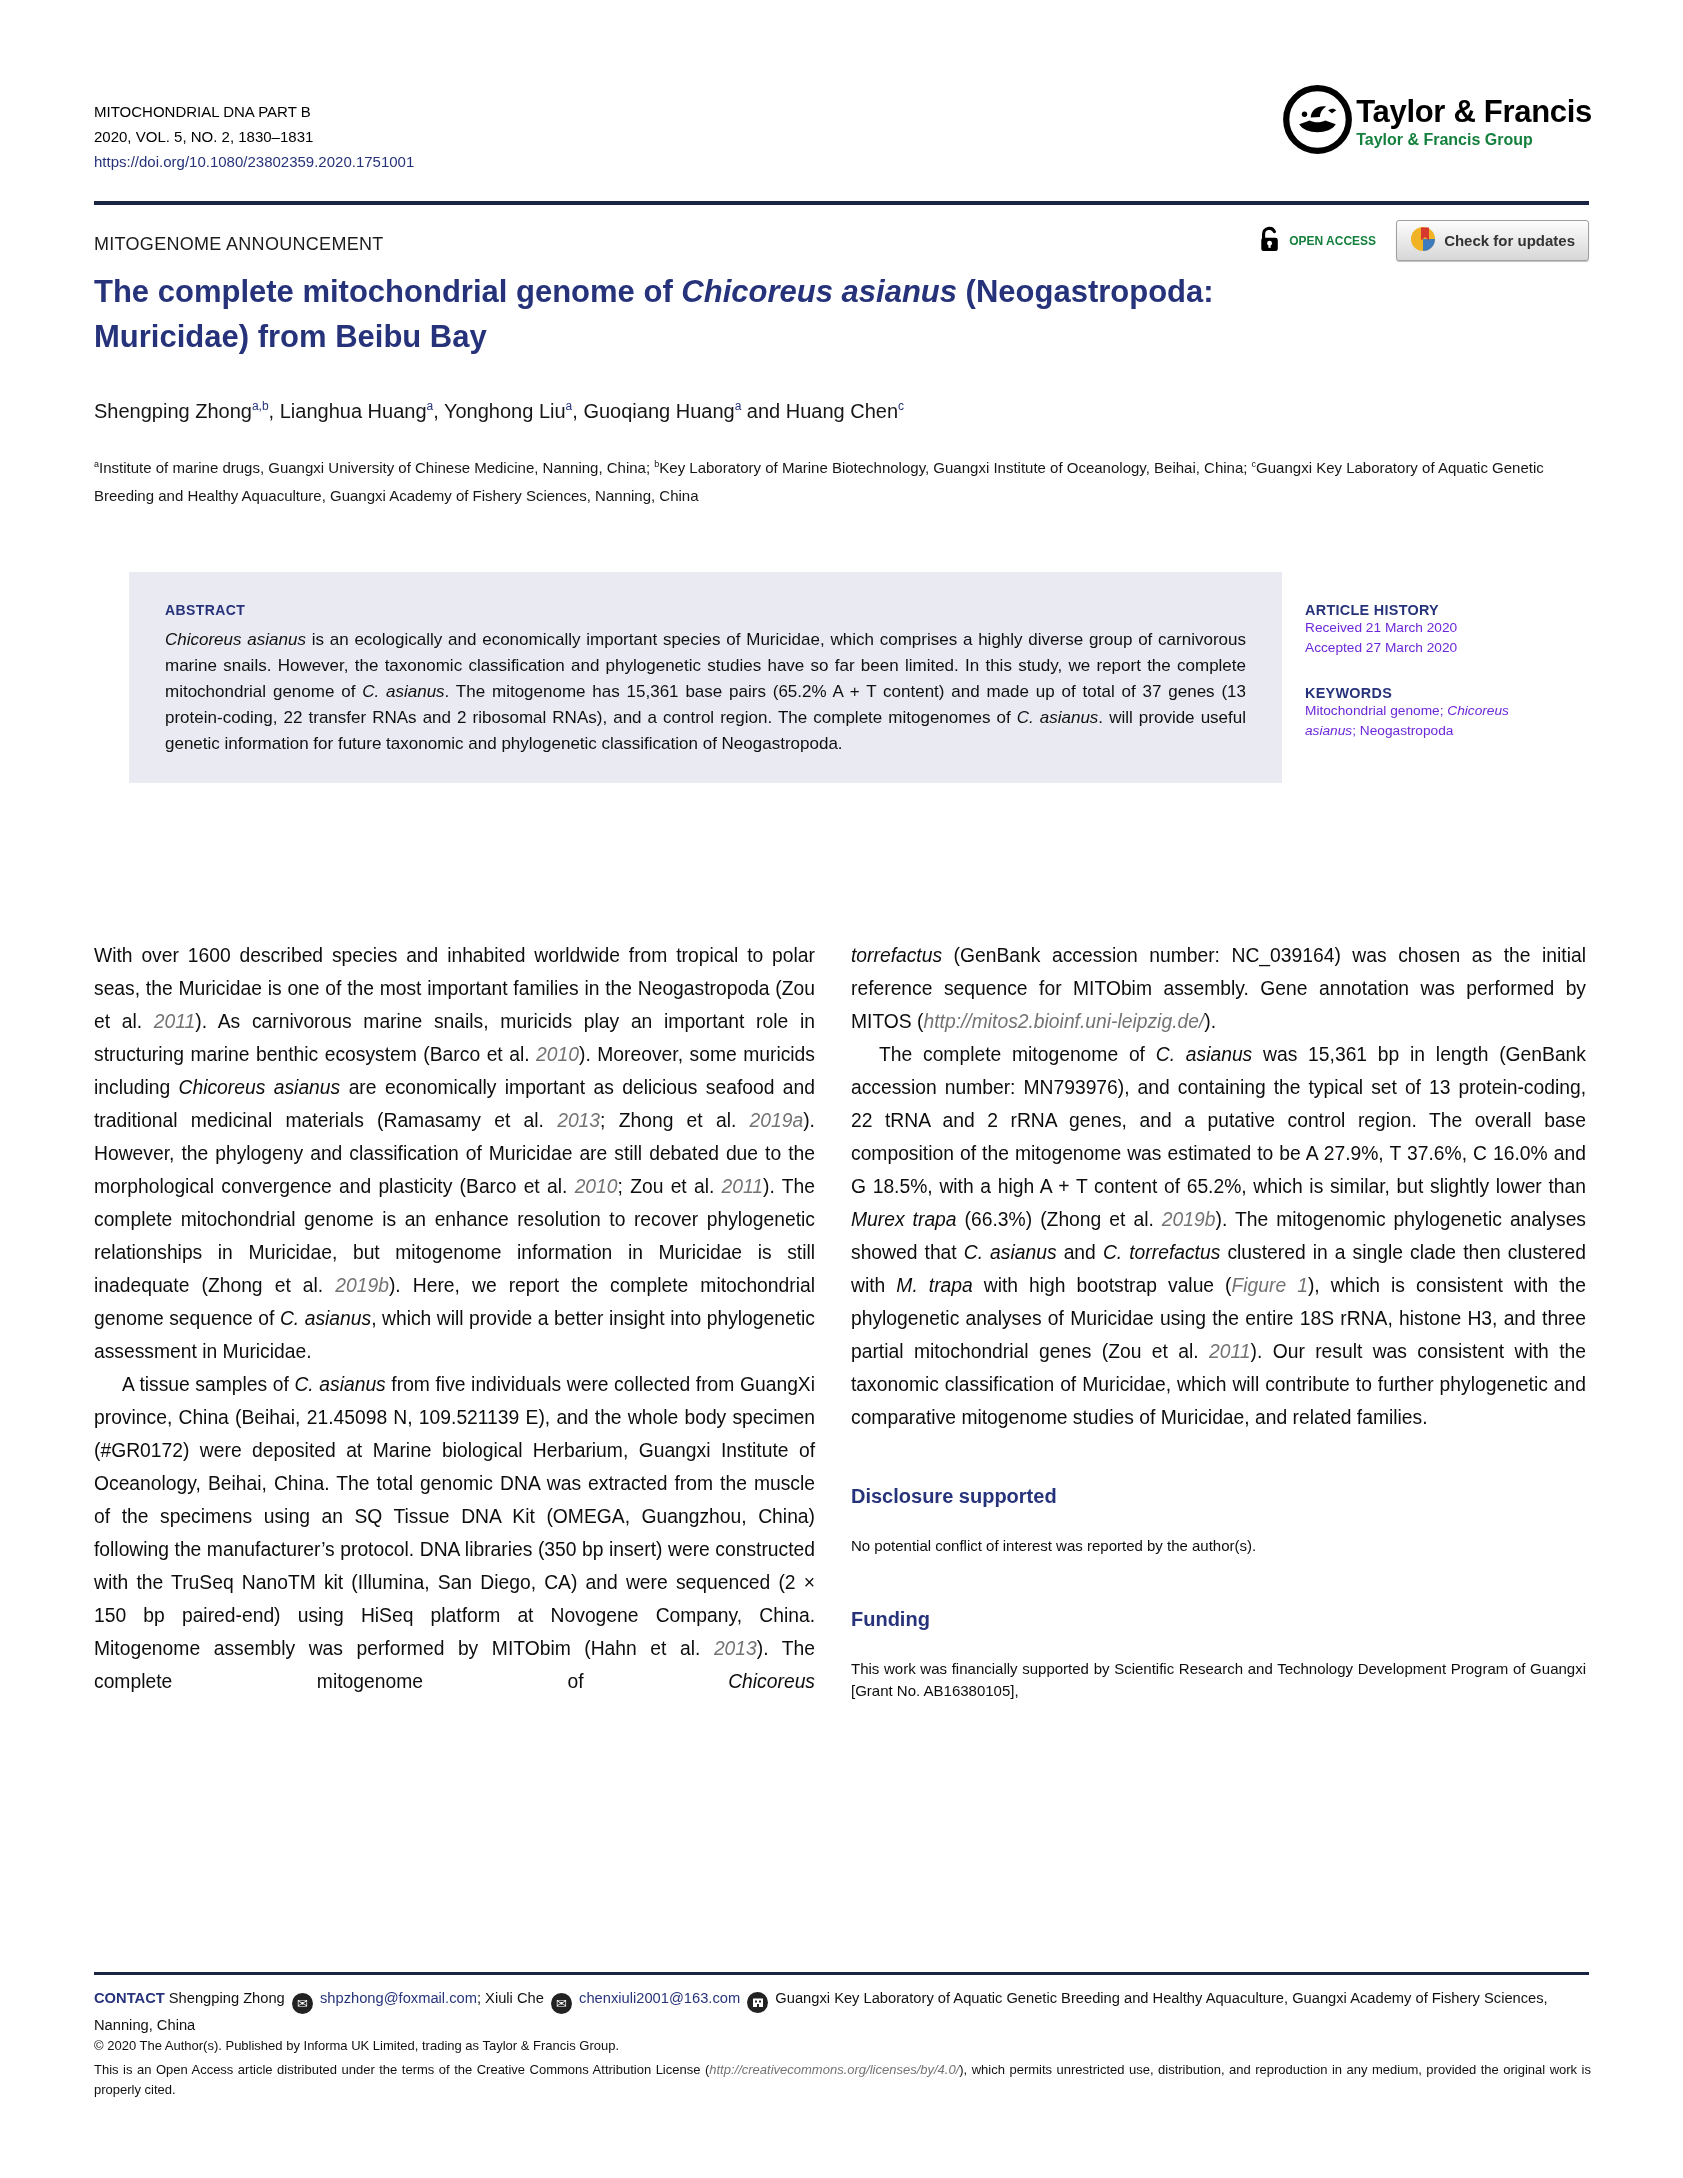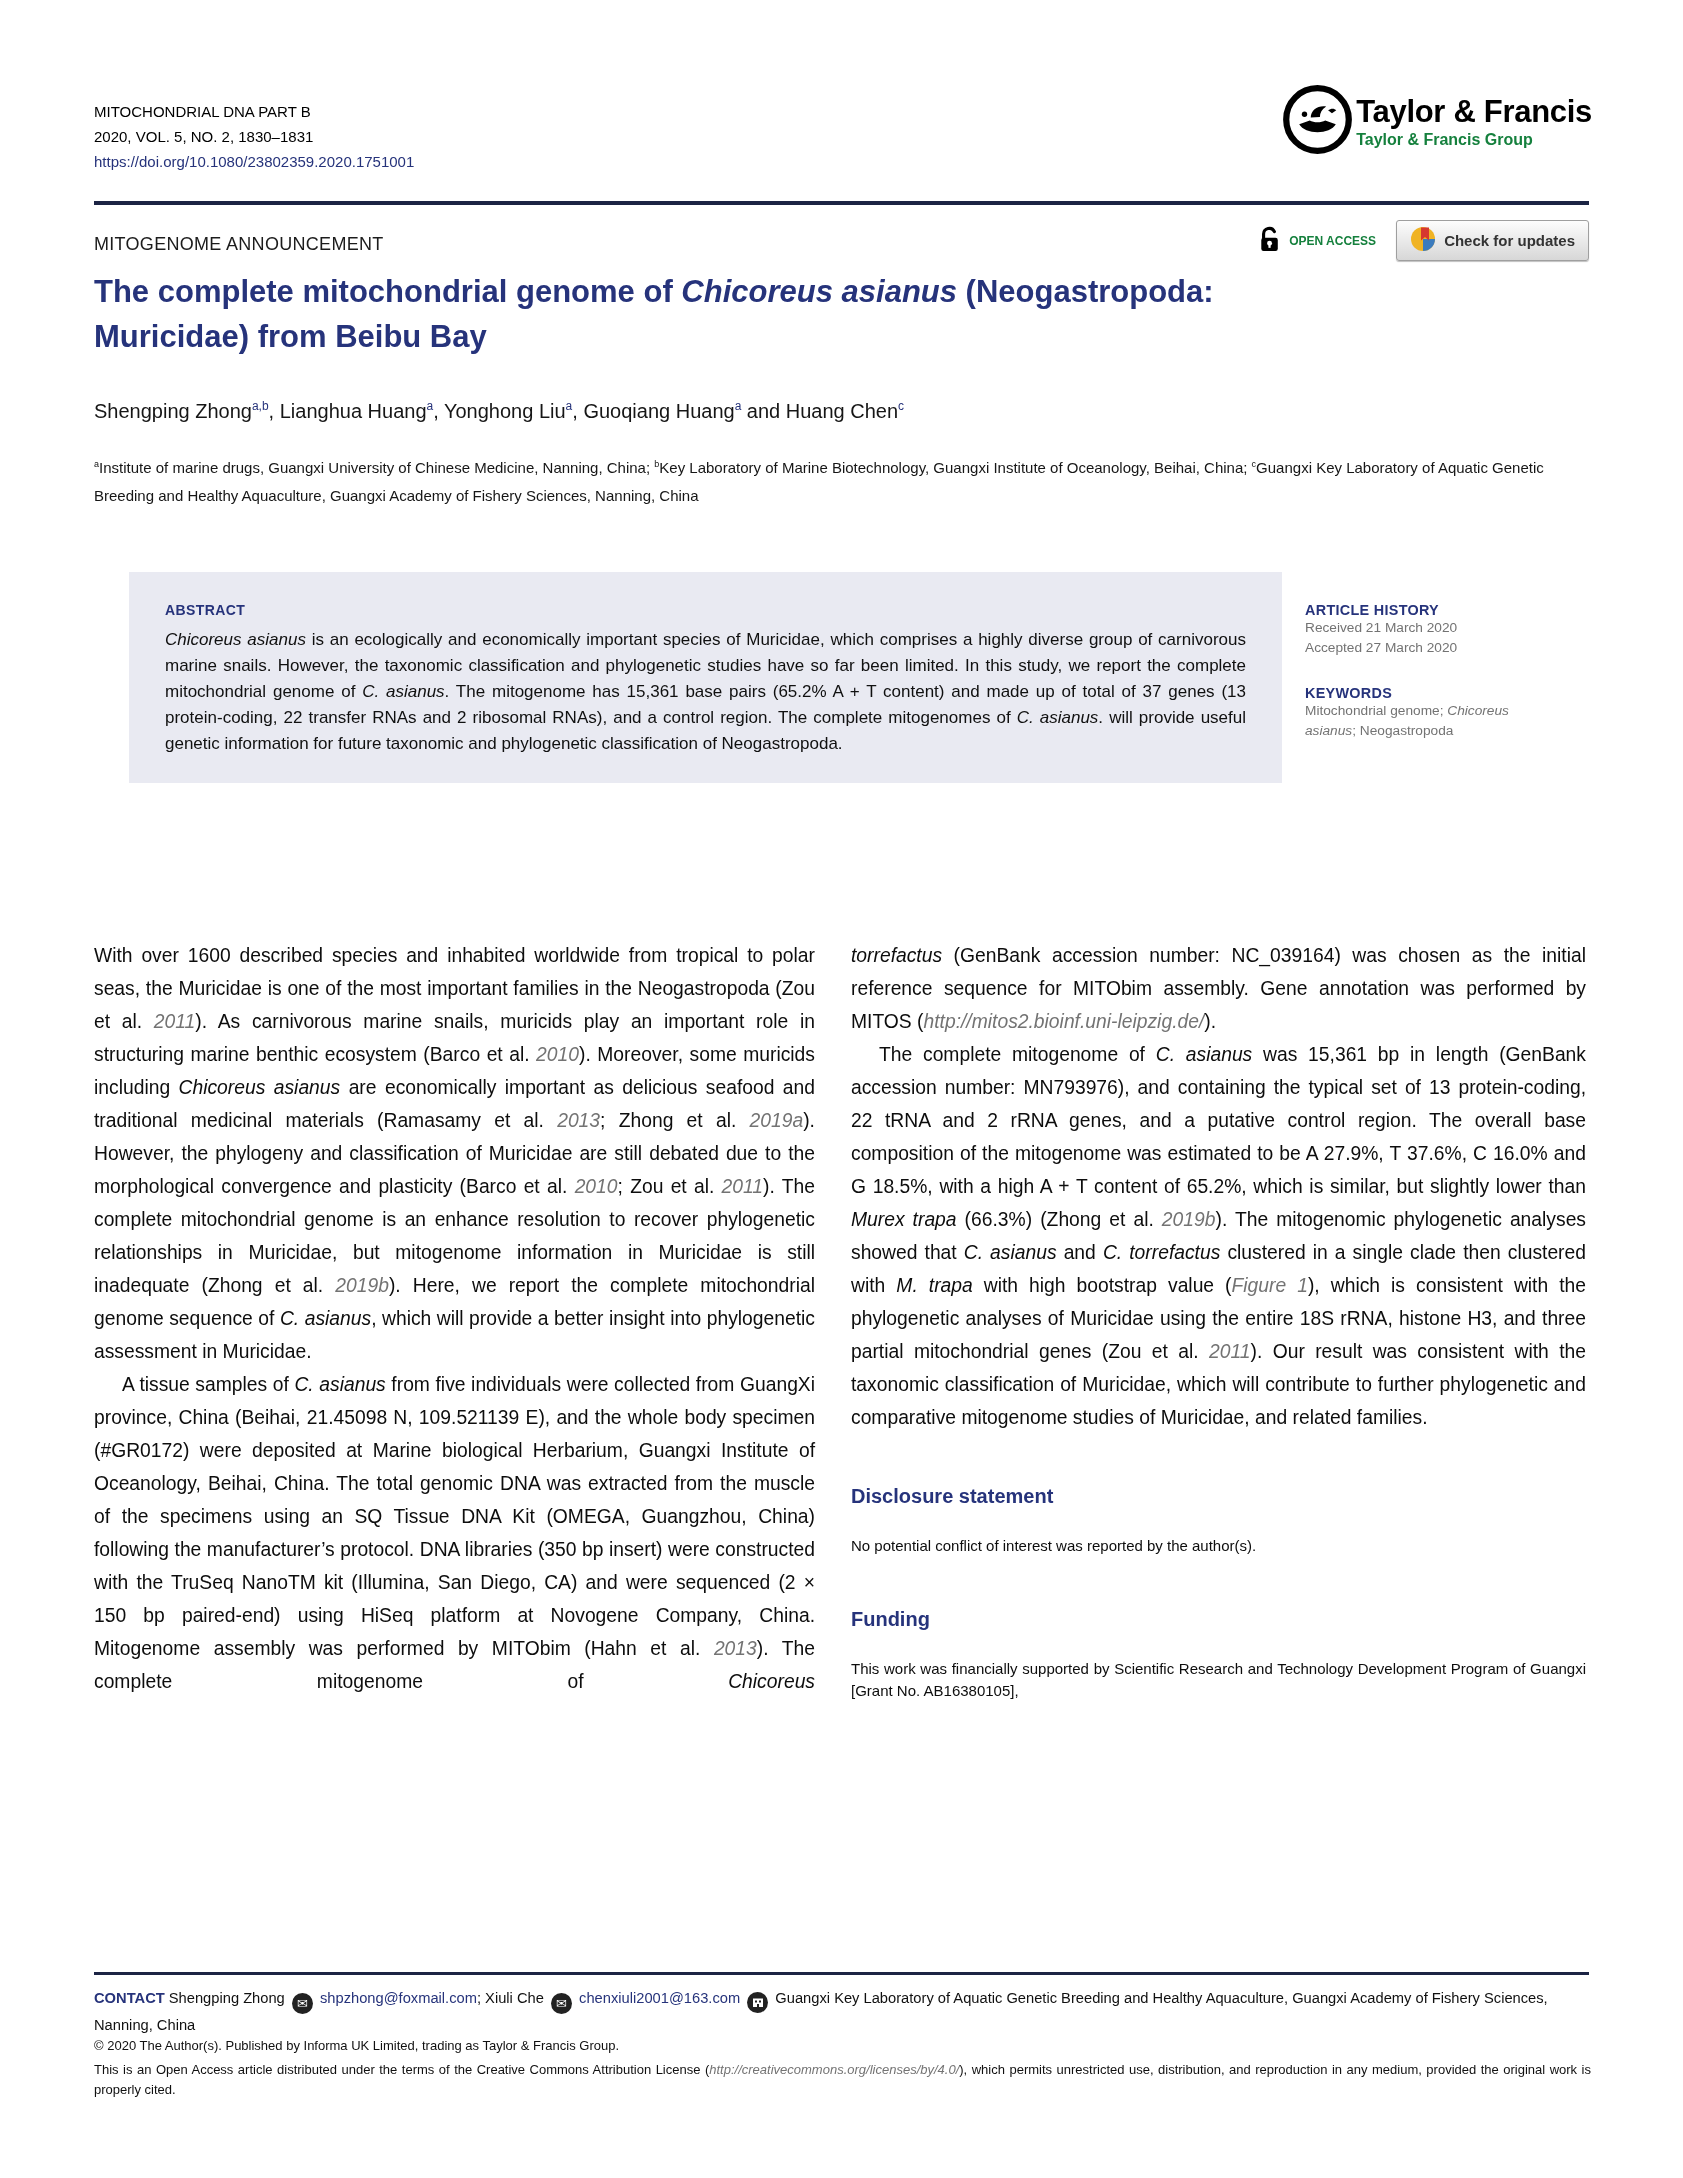--- a/index.html
+++ b/index.html
@@ -33,21 +33,21 @@
   .authors{position:absolute;left:94px;top:399px;font-size:20px;color:#161616;}
   .affils{position:absolute;left:94px;top:450px;width:1485px;font-size:15px;line-height:28px;color:#161616;}
 
   .abstract-box{position:absolute;left:129px;top:572px;width:1153px;box-sizing:border-box;
      background:#e9eaf2;padding:30px 36px 26px 36px;}
   .abs-label{font-size:14px;font-weight:700;letter-spacing:0.4px;color:#26337b;}
   .abs-text{margin:9px 0 0;font-size:17px;line-height:26px;text-align:justify;color:#101010;}
 
   .history{position:absolute;left:1305px;top:602px;width:289px;}
   .hist-label{font-size:14.4px;font-weight:700;letter-spacing:0.3px;color:#26337b;}
-  .hist-line{font-size:13.7px;line-height:20px;color:#737373;}
+  .hist-line{font-size:13.7px;line-height:20px;color:#6d28d9;}
   .kw-label{margin-top:27px;}
   .kw-text{width:233px;}
 
   .col{font-size:19.3px;line-height:33px;text-align:justify;color:#0d0d0d;}
   .col p{margin:0;}
   .col-left{position:absolute;left:94px;top:939px;width:721px;}
   .col-right{position:absolute;left:851px;top:939px;width:735px;}
   .indent{text-indent:28px;}
   .cont{text-align-last:justify;}
   .sec-head{margin:46px 0 0;font-size:20px;font-weight:700;color:#26337b;text-align:left;}
@@ -137,21 +137,21 @@
   </aside>
 
   <div class="col col-left">
     <p><span>With over 1600 described species and inhabited worldwide from tropical to polar seas, the Muricidae is one of the most important families in the Neogastropoda (Zou et al. </span><span class="lnk">2011</span><span>). As carnivorous marine snails, muricids play an important role in structuring marine benthic ecosystem (Barco et al. </span><span class="lnk">2010</span><span>). Moreover, some muricids including </span><span class="i">Chicoreus asianus</span><span> are economically important as delicious seafood and traditional medicinal materials (Ramasamy et al. </span><span class="lnk">2013</span><span>; Zhong et al. </span><span class="lnk">2019a</span><span>). However, the phylogeny and classification of Muricidae are still debated due to the morphological convergence and plasticity (Barco et al. </span><span class="lnk">2010</span><span>; Zou et al. </span><span class="lnk">2011</span><span>). The complete mitochondrial genome is an enhance resolution to recover phylogenetic relationships in Muricidae, but mitogenome information in Muricidae is still inadequate (Zhong et al. </span><span class="lnk">2019b</span><span>). Here, we report the complete mitochondrial genome sequence of </span><span class="i">C. asianus</span><span>, which will provide a better insight into phylogenetic assessment in Muricidae.</span></p>
     <p class="indent cont"><span>A tissue samples of </span><span class="i">C. asianus</span><span> from five individuals were collected from GuangXi province, China (Beihai, 21.45098 N, 109.521139 E), and the whole body specimen (#GR0172) were deposited at Marine biological Herbarium, Guangxi Institute of Oceanology, Beihai, China. The total genomic DNA was extracted from the muscle of the specimens using an SQ Tissue DNA Kit (OMEGA, Guangzhou, China) following the manufacturer’s protocol. DNA libraries (350 bp insert) were constructed with the TruSeq NanoTM kit (Illumina, San Diego, CA) and were sequenced (2 × 150 bp paired-end) using HiSeq platform at Novogene Company, China. Mitogenome assembly was performed by MITObim (Hahn et al. </span><span class="lnk">2013</span><span>). The complete mitogenome of </span><span class="i">Chicoreus</span></p>
   </div>
 
   <div class="col col-right">
     <p><span class="i">torrefactus</span><span> (GenBank accession number: NC_039164) was chosen as the initial reference sequence for MITObim assembly. Gene annotation was performed by MITOS (</span><span class="lnk">http://mitos2.bioinf.uni-leipzig.de/</span><span>).</span></p>
     <p class="indent"><span>The complete mitogenome of </span><span class="i">C. asianus</span><span> was 15,361 bp in length (GenBank accession number: MN793976), and containing the typical set of 13 protein-coding, 22 tRNA and 2 rRNA genes, and a putative control region. The overall base composition of the mitogenome was estimated to be A 27.9%, T 37.6%, C 16.0% and G 18.5%, with a high A + T content of 65.2%, which is similar, but slightly lower than </span><span class="i">Murex trapa</span><span> (66.3%) (Zhong et al. </span><span class="lnk">2019b</span><span>). The mitogenomic phylogenetic analyses showed that </span><span class="i">C. asianus</span><span> and </span><span class="i">C. torrefactus</span><span> clustered in a single clade then clustered with </span><span class="i">M. trapa</span><span> with high bootstrap value (</span><span class="lnk">Figure 1</span><span>), which is consistent with the phylogenetic analyses of Muricidae using the entire 18S rRNA, histone H3, and three partial mitochondrial genes (Zou et al. </span><span class="lnk">2011</span><span>). Our result was consistent with the taxonomic classification of Muricidae, which will contribute to further phylogenetic and comparative mitogenome studies of Muricidae, and related families.</span></p>
-    <h2 class="sec-head">Disclosure statement</h2>
+    <h2 class="sec-head">Disclosure supported</h2>
     <p class="sec-text">No potential conflict of interest was reported by the author(s).</p>
     <h2 class="sec-head">Funding</h2>
     <p class="sec-text just">This work was financially supported by Scientific Research and Technology Development Program of Guangxi [Grant No. AB16380105],</p>
   </div>
 
   <div class="rule-bottom"></div>
 
   <div class="contact">
     <span class="b nav">CONTACT</span>
     <span>Shengping Zhong</span>

